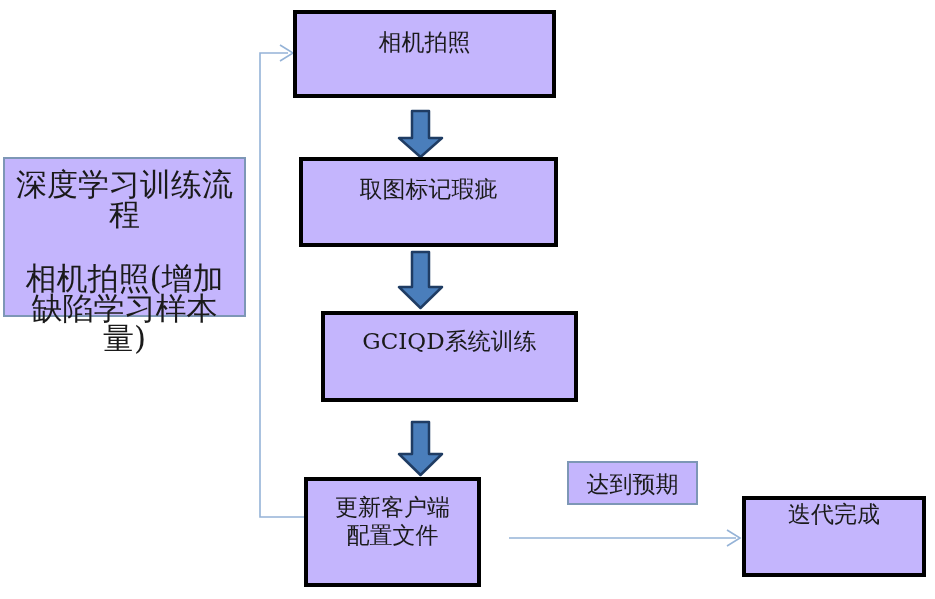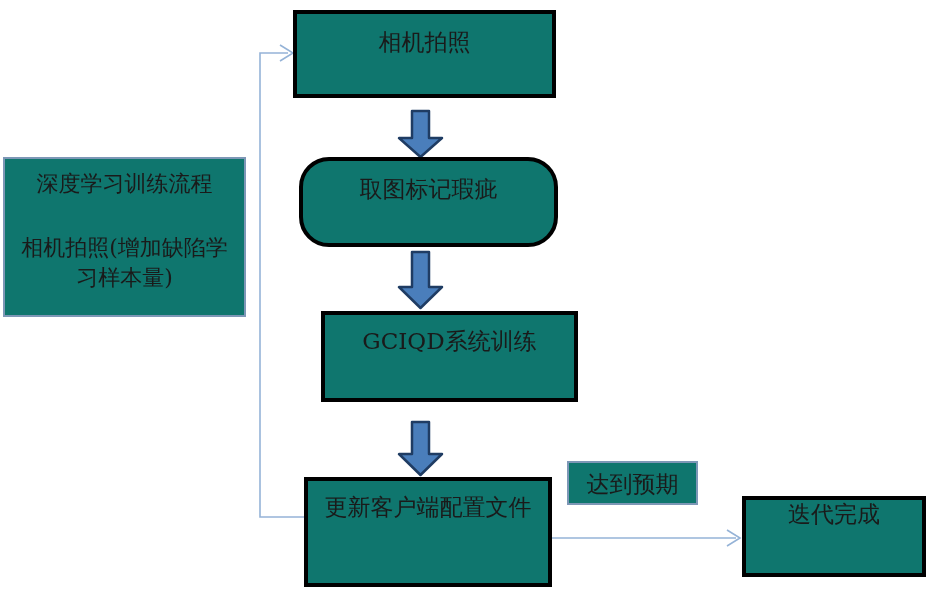--- a/index.html
+++ b/index.html
@@ -15,34 +15,34 @@
   html,body{width:935px;height:599px;}
   body{
     position:relative;
     background:var(--page_background);
     font-family:"DejaVu Serif","Liberation Serif",serif;
     color:var(--text);
     overflow:hidden;
   }
   .box{
     position:absolute;
-    background:#0f766e;
+    background:#c4b5fd;
     text-align:center;
     font-size:23px;
     line-height:28px;
   }
   .box.black{border:4px solid var(--box_border_black);}
   .box.blue{border:2px solid var(--box_border_blue);}
   #box-camera{left:293px;top:10px;width:263px;height:88px;padding-top:14px;}
-  #box-mark{left:299px;top:157px;width:259px;height:90px;padding-top:14px;border-radius:30px;}
+  #box-mark{left:299px;top:157px;width:259px;height:90px;padding-top:14px;}
   #box-train{left:301px;top:311px;width:257px;height:91px;padding-top:12px;margin-left:20px;}
-  #box-update{left:304px;top:477px;width:248px;height:110px;padding:12px 16px 0 16px;}
+  #box-update{left:304px;top:477px;width:177px;height:110px;padding:12px 16px 0 16px;}
   #box-iter{left:742px;top:496px;width:184px;height:81px;}
   #box-expect{left:567px;top:461px;width:131px;height:44px;padding-top:7px;}
-  #box-note{left:3px;top:157px;width:243px;height:160px;padding-top:10px;font-size:22px;line-height:30px;}
+  #box-note{left:3px;top:157px;width:243px;height:160px;padding-top:10px;font-size:31px;line-height:30px;}
   #box-note .para2{max-width:208px;margin:34px auto 0 auto;}
   #diagram-canvas{
     position:absolute;left:0;top:0;width:935px;height:599px;
     pointer-events:none;
   }
 </style>
 </head>
 <body>
 
 <svg id="diagram-canvas" width="935" height="599" viewBox="0 0 935 599" xmlns="http://www.w3.org/2000/svg">

